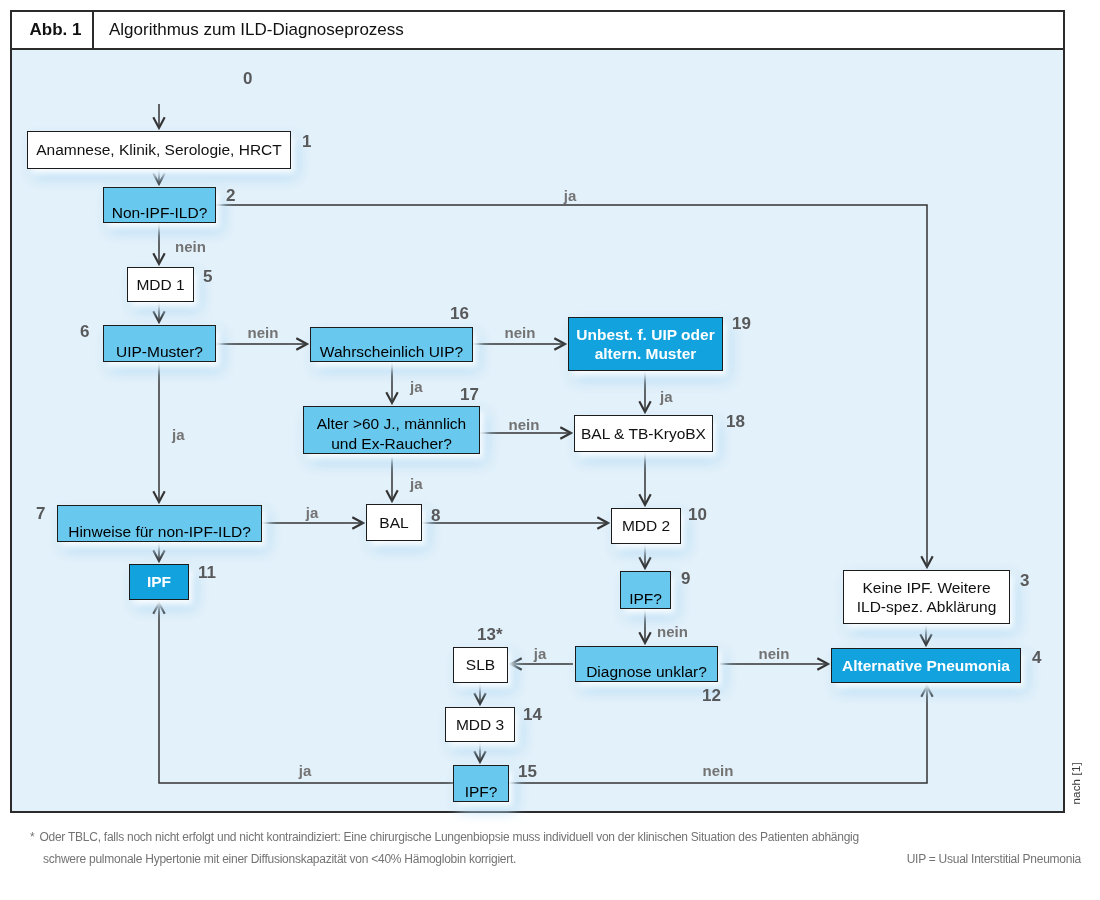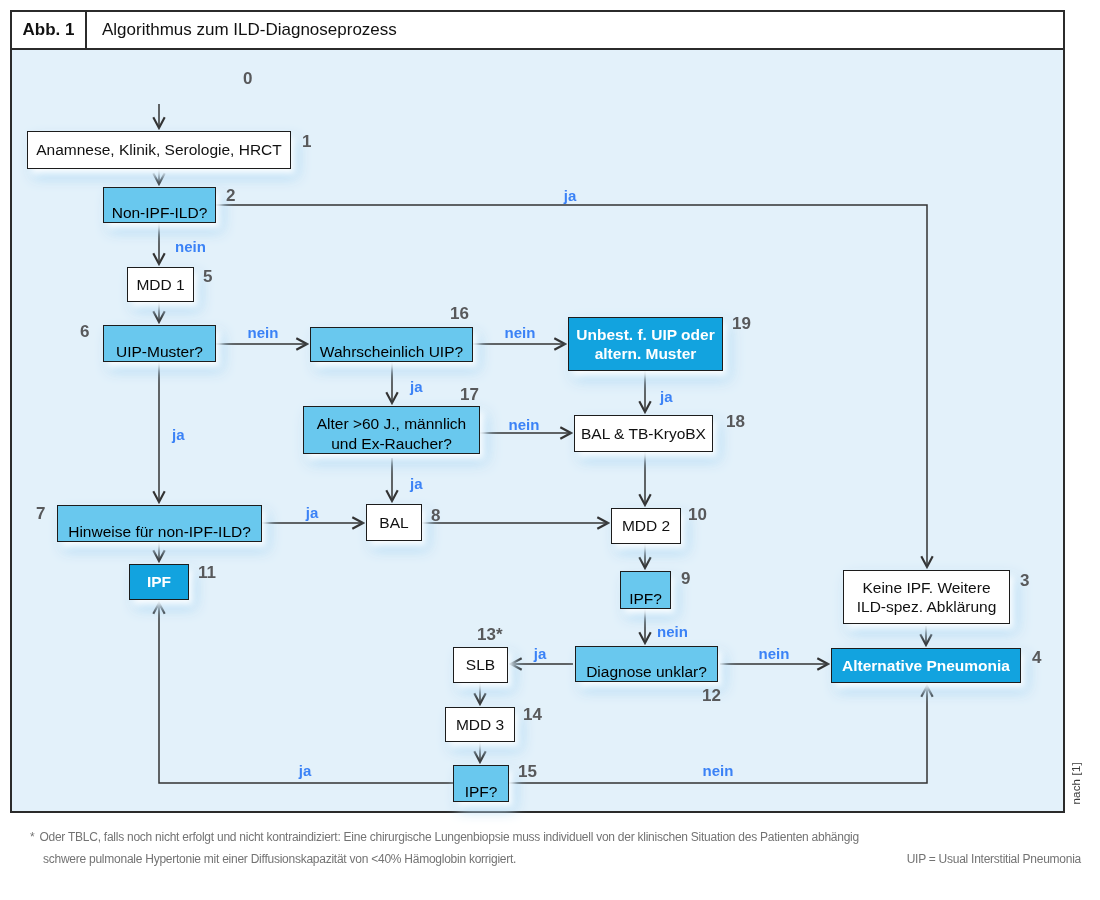--- a/index.html
+++ b/index.html
@@ -14,21 +14,21 @@
   .figure-frame{
     position:absolute;left:10px;top:10px;width:1055px;height:803px;
     border:2px solid #2b2b2b;box-sizing:border-box;background:#fff;
   }
   .figure-header{
     height:36px;display:flex;align-items:stretch;background:#fff;
     border-bottom:2px solid #2b2b2b;box-sizing:content-box;
   }
   .figure-tag{
     width:73px;display:flex;align-items:center;justify-content:center;
-    font-weight:bold;font-size:17px;border-right:2px solid #2b2b2b;
+    font-weight:bold;font-size:17px;border-right:2px solid #2b2b2b;margin-left:7px;
   }
   .figure-title{
     display:flex;align-items:center;padding-left:15px;font-size:17px;
   }
   .figure-body{
     position:absolute;left:0;right:0;top:38px;bottom:0;
     background:var(--panel-bg,#E3F1FA);
   }
 
   
@@ -46,21 +46,21 @@
   .node.light{background:var(--node-light,#69C8EE);color:#000000;align-items:flex-end;}
   .node.dark{background:var(--node-dark,#12A3DF);color:#ffffff;font-weight:bold;}
 
   
   .num{
     position:absolute;font-weight:bold;font-size:17px;color:#58595b;line-height:1;
   }
 
   
   .elabel{
-    position:absolute;font-weight:bold;font-size:15px;color:#3b82f6;line-height:1;
+    position:absolute;font-weight:bold;font-size:15px;color:#737373;line-height:1;
     white-space:nowrap;
   }
   .elabel.ctr{transform:translateX(-50%);}
 
   
   .credit{
     position:absolute;left:1070px;top:762px;
     writing-mode:vertical-rl;transform:rotate(180deg);
     font-size:11.5px;color:#3a3a3a;letter-spacing:0.2px;
   }

